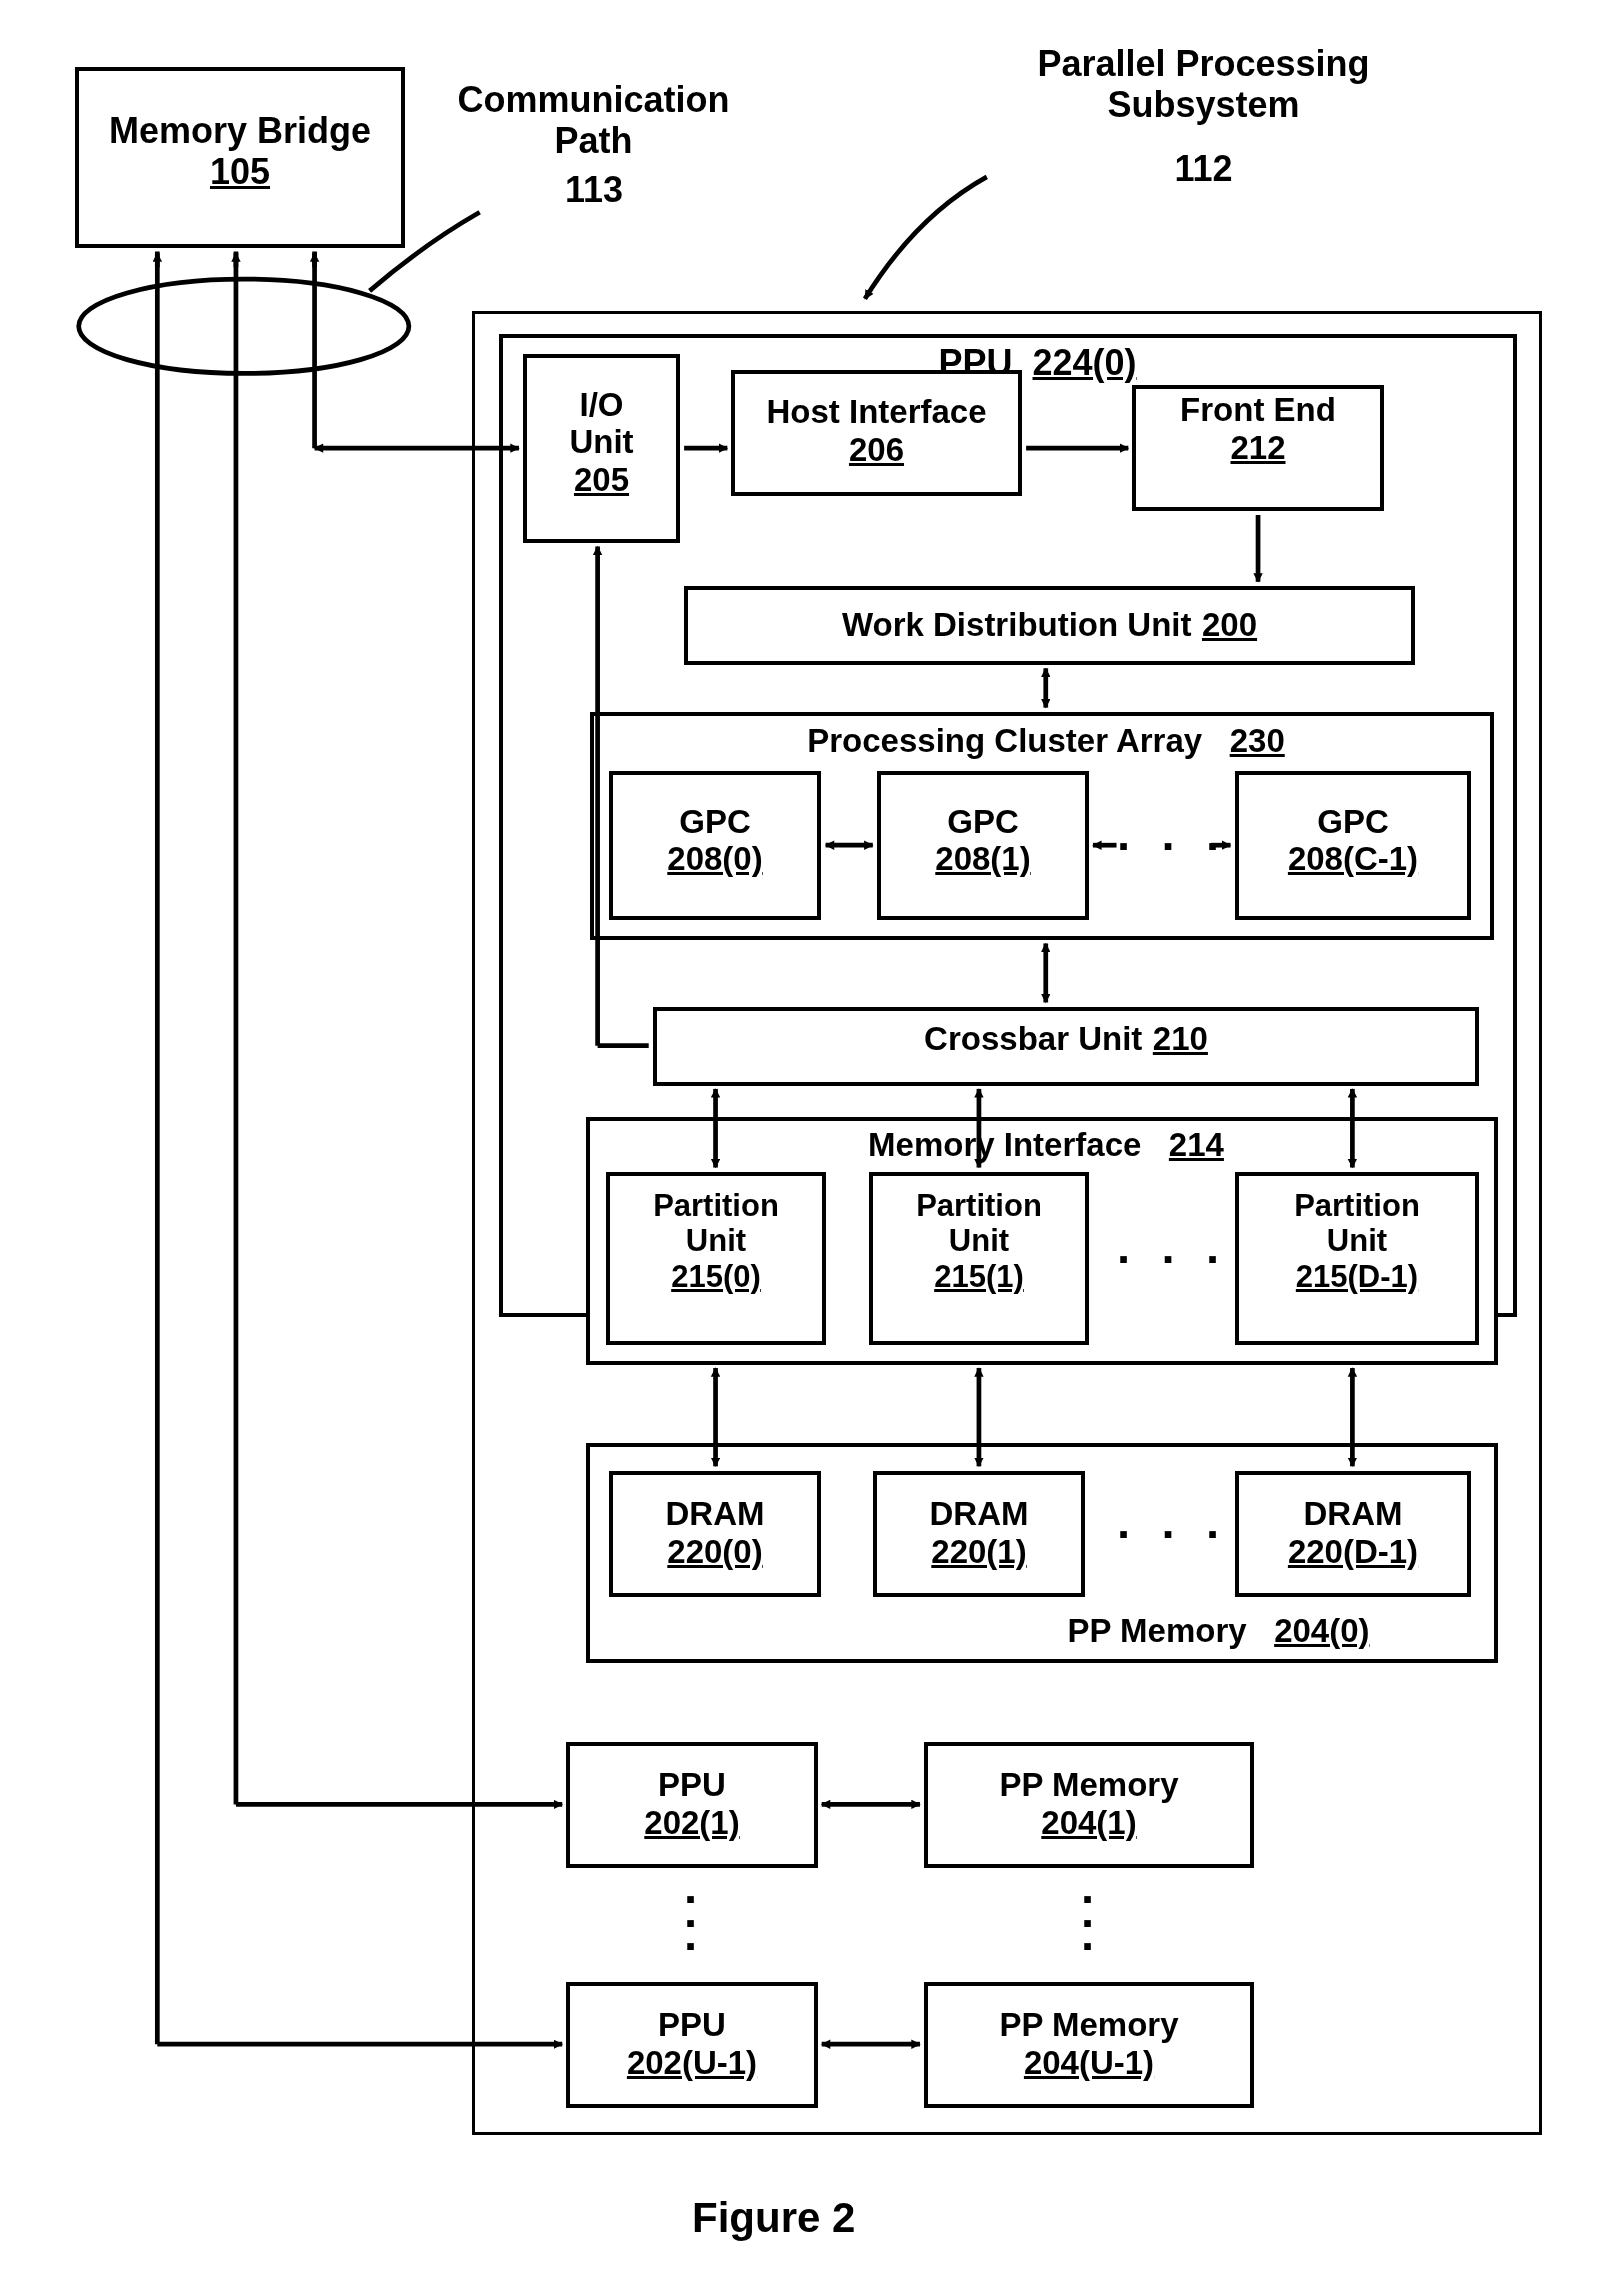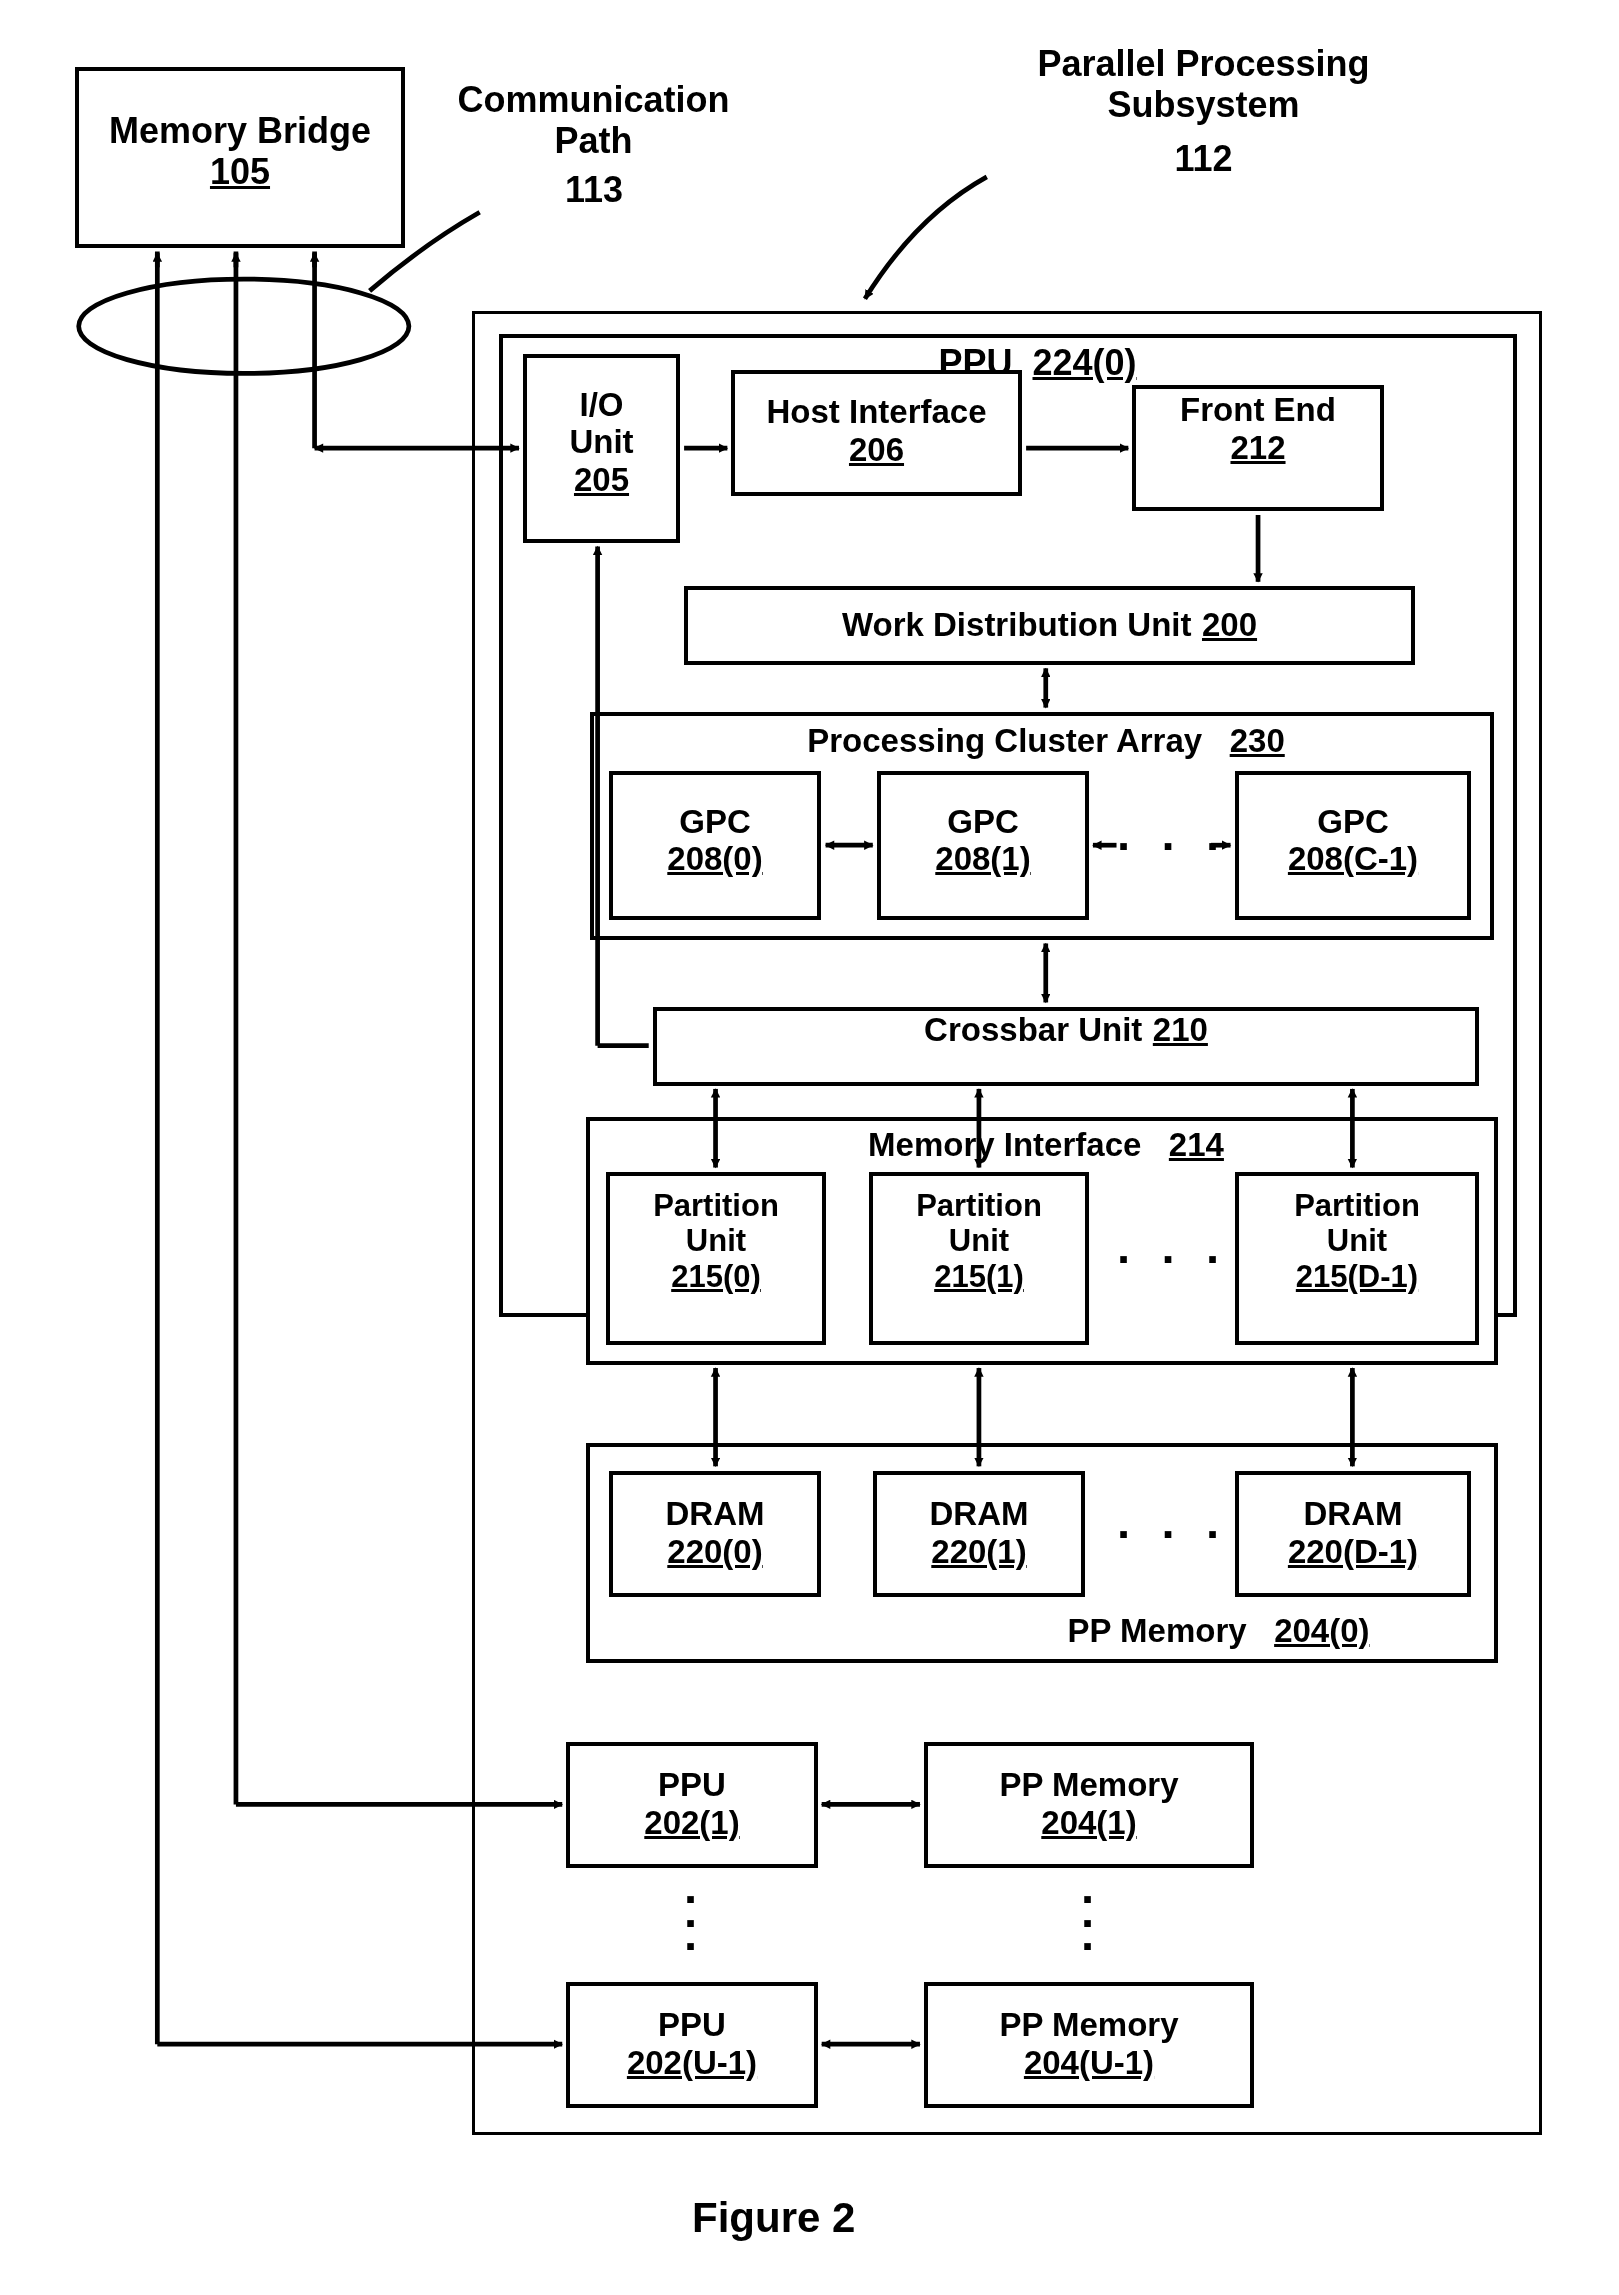--- a/index.html
+++ b/index.html
@@ -56,21 +56,21 @@
     <div class="label title-big">Memory Bridge</div>
     <div class="label title-big num">105</div>
   </div>
 
   <div class="plain title-big" style="left:436px; top:79px; width:315px; white-space:pre-line;">Communication
 Path</div>
   <div class="plain title-big" style="left:535px; top:169px; width:118px;">113</div>
 
   <div class="plain title-big" style="left:999px; top:43px; width:409px; white-space:pre-line;">Parallel Processing
 Subsystem</div>
-  <div class="plain title-big" style="left:1117px; top:138px; width:173px;">112</div>
+  <div class="plain title-big" style="left:1117px; top:148px; width:173px;">112</div>
 
   <div class="box" style="left:472px; top:311px; width:1070px; height:1824px; border-width:3.9px;"></div>
 
   <div class="box" style="left:499px; top:334px; width:1018px; height:983px;"></div>
   <div class="plain title-big" style="left:896px; top:342px; width:283px;">
     <span>PPU</span>
     <span>&nbsp;</span><span class="num">224(0)</span>
   </div>
 
   <div class="box" style="left:523px; top:354px; width:157px; height:189px; padding-top:27.5px;">
@@ -107,21 +107,21 @@
   <div class="box" style="left:877px; top:771px; width:212px; height:149px; padding-top:27.5px;">
     <div class="label title-med">GPC</div>
     <div class="label title-med num">208(1)</div>
   </div>
   <div class="box" style="left:1235px; top:771px; width:236px; height:149px; padding-top:27.5px;">
     <div class="label title-med">GPC</div>
     <div class="label title-med num">208(C-1)</div>
   </div>
   <div class="dots" style="left:1117px; top:818px;">· · ·</div>
 
-  <div class="box" style="left:653px; top:1007px; width:826px; height:79px; padding-top:0;">
+  <div class="box" style="left:653px; top:1007px; width:826px; height:79px; padding-top:9px;">
     <span class="label title-med">Crossbar Unit</span>
     <span>&nbsp;&nbsp;</span><span class="label title-med num">210</span>
   </div>
 
   <div class="box" style="left:586px; top:1117px; width:912px; height:248px;"></div>
   <div class="plain title-med" style="left:771px; top:1126px; width:550px;">
     <span>Memory Interface</span>
     <span>&nbsp;&nbsp;</span><span class="num">214</span>
   </div>
 

